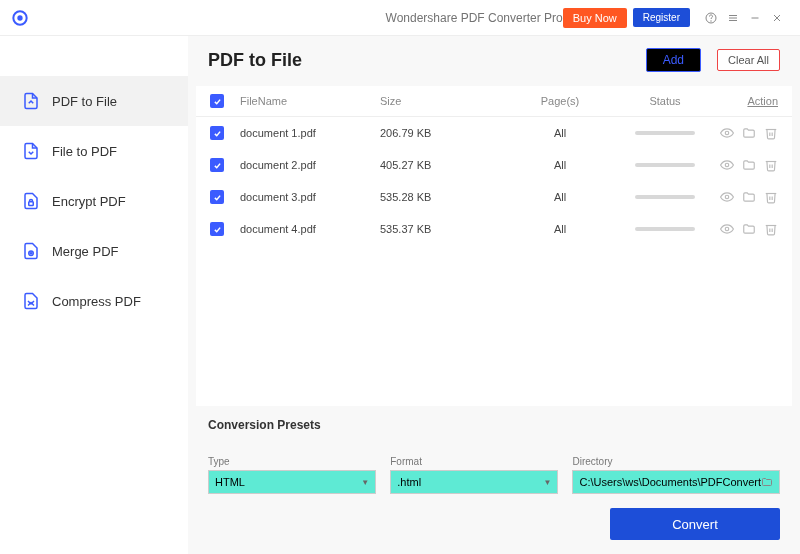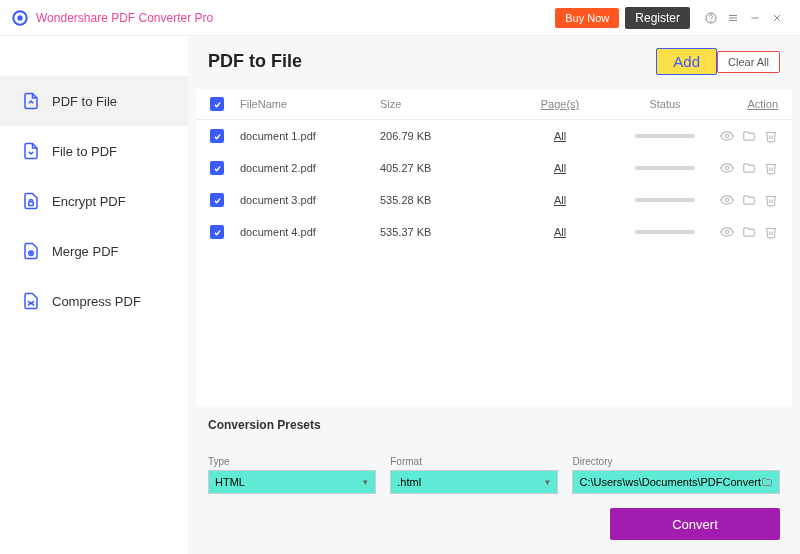--- a/index.html
+++ b/index.html
@@ -1,58 +1,58 @@
 <!DOCTYPE html>
 <html><head>
 <meta charset="utf-8">
 <style>
 * { margin: 0; padding: 0; box-sizing: border-box; font-family: -apple-system, BlinkMacSystemFont, "Segoe UI", Arial, sans-serif; }
 body { width: 800px; height: 554px; background: #fff; overflow: hidden; }
 .titlebar { height: 36px; display: flex; align-items: center; padding: 0 12px; border-bottom: 1px solid #eee; }
 .logo { width: 16px; height: 16px; margin-right: 8px; }
-.title { font-size: 12px; color: #ec4899; flex: 1; }
+.title { font-size: 12px; color: #737373; flex: 1; text-align: right; }
 .btn-buy { background: #ff5722; color: #fff; border: none; padding: 4px 10px; font-size: 11px; border-radius: 2px; margin-right: 6px; cursor: pointer; }
-.btn-register { background: #404040; color: #fff; border: none; padding: 4px 10px; font-size: 12px; border-radius: 2px; margin-right: 10px; cursor: pointer; }
+.btn-register { background: #1d4ed8; color: #fff; border: none; padding: 4px 10px; font-size: 10px; border-radius: 2px; margin-right: 10px; cursor: pointer; }
 .win-icon { width: 22px; height: 22px; display: flex; align-items: center; justify-content: center; color: #888; cursor: pointer; }
 .win-icon svg { width: 12px; height: 12px; }
 .main { display: flex; height: 518px; }
 .sidebar { width: 190px; background: #fff; padding-top: 40px; }
 .nav-item { display: flex; align-items: center; height: 50px; padding-left: 22px; cursor: pointer; font-size: 13px; color: #333; }
 .nav-item.active { background: #f2f2f2; }
 .nav-icon { width: 18px; height: 18px; margin-right: 12px; }
 .content { flex: 1; background: #f8f8f8; display: flex; flex-direction: column; }
 .header { display: flex; align-items: center; padding: 12px 20px 14px 20px; }
 .header h2 { font-size: 18px; color: #222; font-weight: 600; flex: 1; }
-.btn-add { border: 1px solid #3b5bff; background: #fde047; color: #3b5bff; padding: 4px 16px; font-size: 15px; border-radius: 2px; margin-right: 0; cursor: pointer; }
+.btn-add { border: 1px solid #3b5bff; background: #000000; color: #3b5bff; padding: 4px 16px; font-size: 12px; border-radius: 2px; margin-right: 16px; cursor: pointer; }
 .btn-clear { border: 1px solid #ef4444; background: #fff; color: #555; padding: 4px 10px; font-size: 11px; border-radius: 2px; cursor: pointer; }
 .table-wrap { background: #fff; margin: 0 8px; flex: 1; }
 .thead, .trow { display: flex; align-items: center; padding: 8px 14px; font-size: 11px; }
 .thead { color: #888; border-bottom: 1px solid #eee; }
 .trow { color: #444; height: 32px; }
 .col-check { width: 30px; }
 .col-name { width: 140px; }
 .col-size { width: 130px; }
-.col-pages { width: 100px; text-align: center; text-decoration: underline; }
+.col-pages { width: 100px; text-align: center; }
 .col-status { width: 110px; display: flex; justify-content: center; }
 .col-action { flex: 1; display: flex; justify-content: flex-end; gap: 8px; align-items: center; text-decoration: underline; }
 .col-action .thead-label { color: #888; }
 .checkbox { width: 14px; height: 14px; background: #3b5bff; border-radius: 2px; display: flex; align-items: center; justify-content: center; cursor: pointer; }
 .checkbox svg { width: 9px; height: 9px; }
 .progress { width: 60px; height: 4px; background: #d8d8d8; border-radius: 2px; }
 .act-icon { width: 14px; height: 14px; color: #bbb; cursor: pointer; }
 .presets { padding: 12px 20px 14px 20px; background: #f8f8f8; }
 .presets-title { font-size: 12px; font-weight: 700; color: #333; margin-bottom: 24px; }
 .presets-row { display: flex; gap: 14px; align-items: flex-end; }
 .preset-field { flex: 1; }
 .preset-field label { font-size: 10px; color: #777; display: block; margin-bottom: 3px; }
 .preset-select { width: 100%; height: 24px; border: 1px solid #ccc; background: #5eead4; font-size: 11px; padding: 0 6px; cursor: pointer; display: flex; align-items: center; justify-content: space-between; }
 .preset-select span.arrow { font-size: 8px; color: #666; }
 .browse-ico { width: 12px; height: 12px; color: #888; }
 .footer { display: flex; justify-content: flex-end; padding: 0 20px 14px 20px; }
-.btn-convert { background: #a21caf; color: #fff; border: none; width: 170px; height: 32px; font-size: 13px; font-weight: 500; border-radius: 2px; cursor: pointer; }
+.btn-convert { background: #1d4ed8; color: #fff; border: none; width: 170px; height: 32px; font-size: 13px; font-weight: 500; border-radius: 2px; cursor: pointer; }
 </style>
 </head>
 <body>
 
 <div class="titlebar">
   <svg class="logo" viewBox="0 0 24 24">
       <circle cx="12" cy="12" r="10" fill="none" stroke="#3b5bff" stroke-width="3"></circle>
       <circle cx="12" cy="12" r="4" fill="#3b5bff"></circle>
     </svg>
   <div class="title">Wondershare PDF Converter Pro</div>

